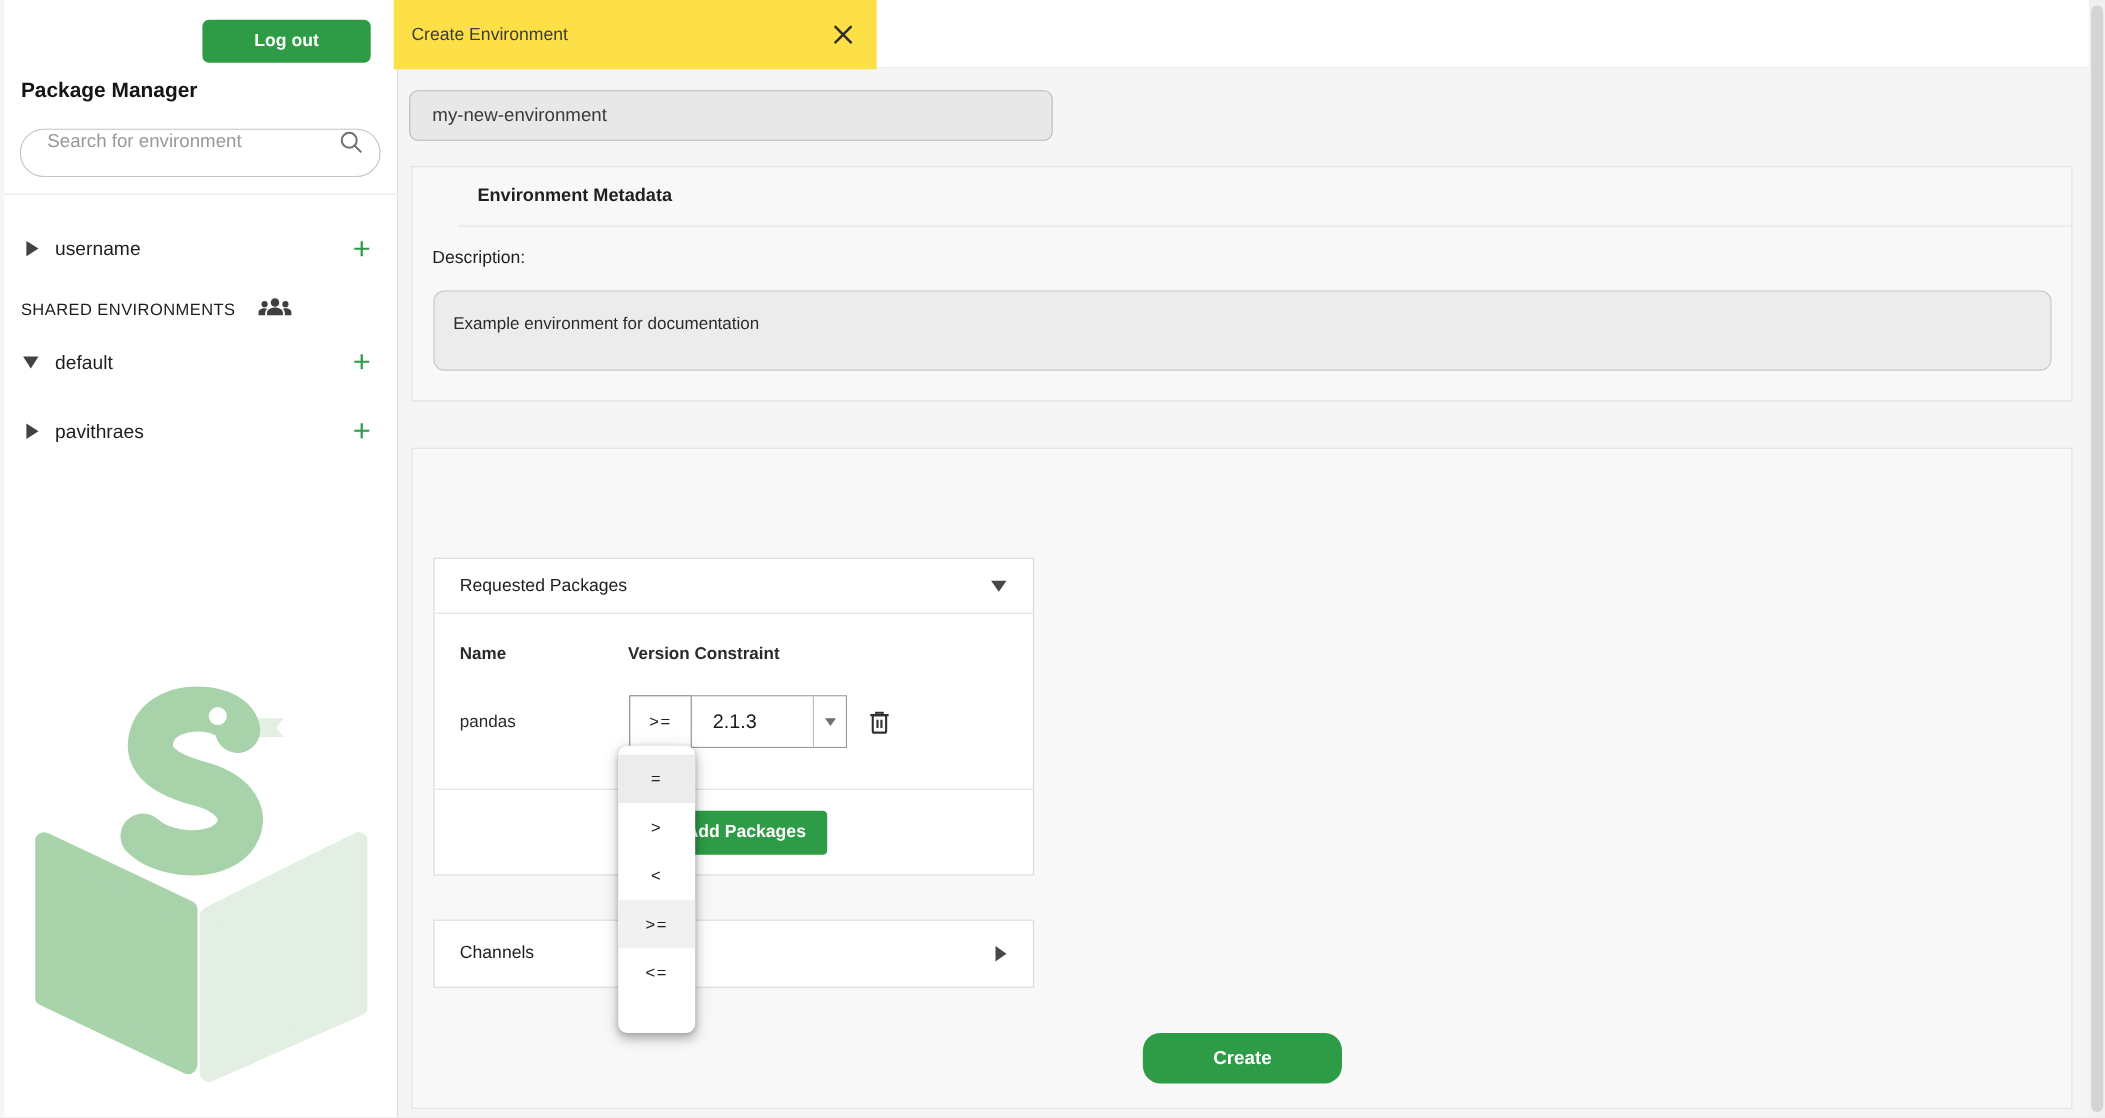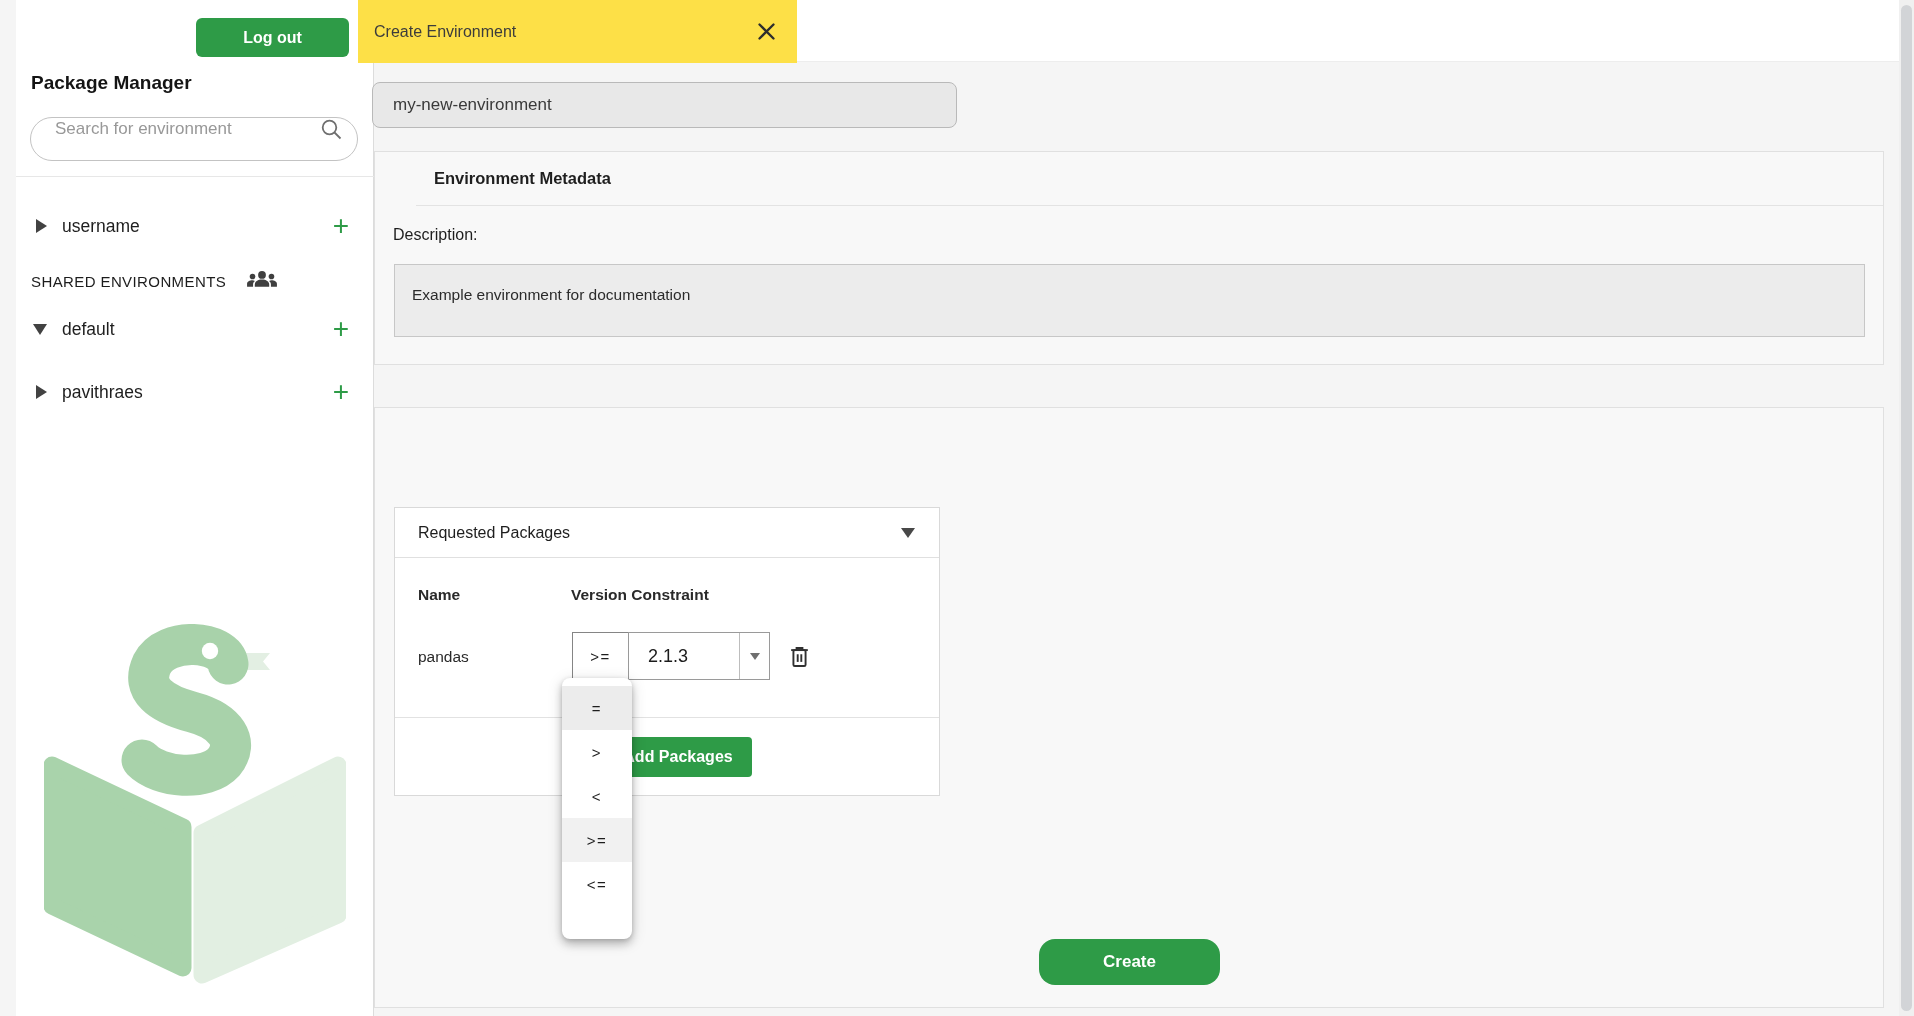--- a/index.html
+++ b/index.html
@@ -1,21 +1,21 @@
 <!DOCTYPE html>
 <html><head>
 <meta charset="utf-8">
 <style>
   :root{ --green:#2e9b47; }
   html,body{margin:0;padding:0;background:#e9e9e9;}
   .screen{position:relative;width:1914px;height:1016px;background:#f5f5f5;overflow:hidden;
           font-family:"Liberation Sans",sans-serif;-webkit-font-smoothing:antialiased;}
 
   
-  .sidebar{position:absolute;left:16px;top:0;width:358px;height:1016px;background:#fff;
+  .sidebar{position:absolute;left:4px;top:0;width:358px;height:1016px;background:#fff;
            border-right:1px solid #dcdcdc;box-sizing:border-box;}
   .logout-btn{position:absolute;left:180px;top:18px;width:153px;height:39px;background:var(--green);
            border:none;border-radius:6px;color:#fff;font-size:16px;font-weight:700;cursor:pointer;
            font-family:inherit;}
   .pm-title{position:absolute;left:15px;top:72px;font-size:19px;font-weight:700;color:#141414;}
   .search-pill{position:absolute;left:14px;top:117px;width:328px;height:44px;border:1px solid #c3c3c3;
            border-radius:22px;background:#fff;box-sizing:border-box;display:flex;align-items:flex-start;
            padding:0 14px 0 22px;}
   .search-pill input{flex:1;border:none;outline:none;background:transparent;font-size:17px;color:#333;
            font-family:inherit;min-width:0;}
@@ -55,21 +55,21 @@
 
   .card{position:absolute;background:#f8f8f8;border:1px solid #e0e0e0;box-sizing:border-box;padding-left:41px;}
   .card-meta{left:374px;top:151px;width:1510px;height:214px;}
   .card-spec{left:374px;top:407px;width:1510px;height:601px;}
   .card-header{display:flex;align-items:center;padding-left:18px;font-size:16.5px;font-weight:700;
            color:#1f1f1f;border-bottom:1px solid #e3e3e3;box-sizing:border-box;position:relative;}
   .card-meta .card-header{height:54px;}
   .card-spec .card-header{height:79px;}
   .desc-label{position:absolute;left:18px;top:74px;font-size:16px;color:#1d1d1d;}
   .desc-box{position:absolute;left:19px;top:112px;width:1471px;height:73px;background:#ececec;
-           border:1px solid #c7c7c7;border-radius:0;box-sizing:border-box;padding:21px 16px 0 17px;
+           border:1px solid #c7c7c7;border-radius:10px;box-sizing:border-box;padding:21px 16px 0 17px;
            font-size:15.5px;color:#2b2b2b;cursor:text;}
 
   
   .switch-wrap{position:absolute;right:41px;top:0;height:100%;display:flex;align-items:center;gap:17px;}
   .switch{position:relative;width:48px;height:24px;cursor:pointer;}
   .switch-track{position:absolute;left:10px;top:5px;width:38px;height:15px;border-radius:8px;background:#9d9d9d;}
   .switch-knob{position:absolute;left:0;top:0;width:24px;height:24px;border-radius:50%;background:#fff;
            box-shadow:0 1px 4px rgba(0,0,0,.45),0 0 1px rgba(0,0,0,.3);}
   .switch-label{font-size:16px;color:#1e1e1e;font-weight:400;}
 
@@ -243,20 +243,24 @@
           <line x1="10.4" y1="10" x2="10.4" y2="16.8"></line>
           <line x1="13.6" y1="10" x2="13.6" y2="16.8"></line>
         </svg>
       </button>
 
       <div class="acc-divider"></div>
 
       <button class="add-btn">Add Packages</button>
     </div>
 
+    <div class="channels-box">
+      <span>Channels</span>
+      <span class="tri-right"></span>
+    </div>
 
     <button class="create-btn">Create</button>
   </div>
 
   <div class="op-menu">
     <div class="op-item hov">=</div>
     <div class="op-item">&gt;</div>
     <div class="op-item">&lt;</div>
     <div class="op-item sel">&gt;=</div>
     <div class="op-item">&lt;=</div>

